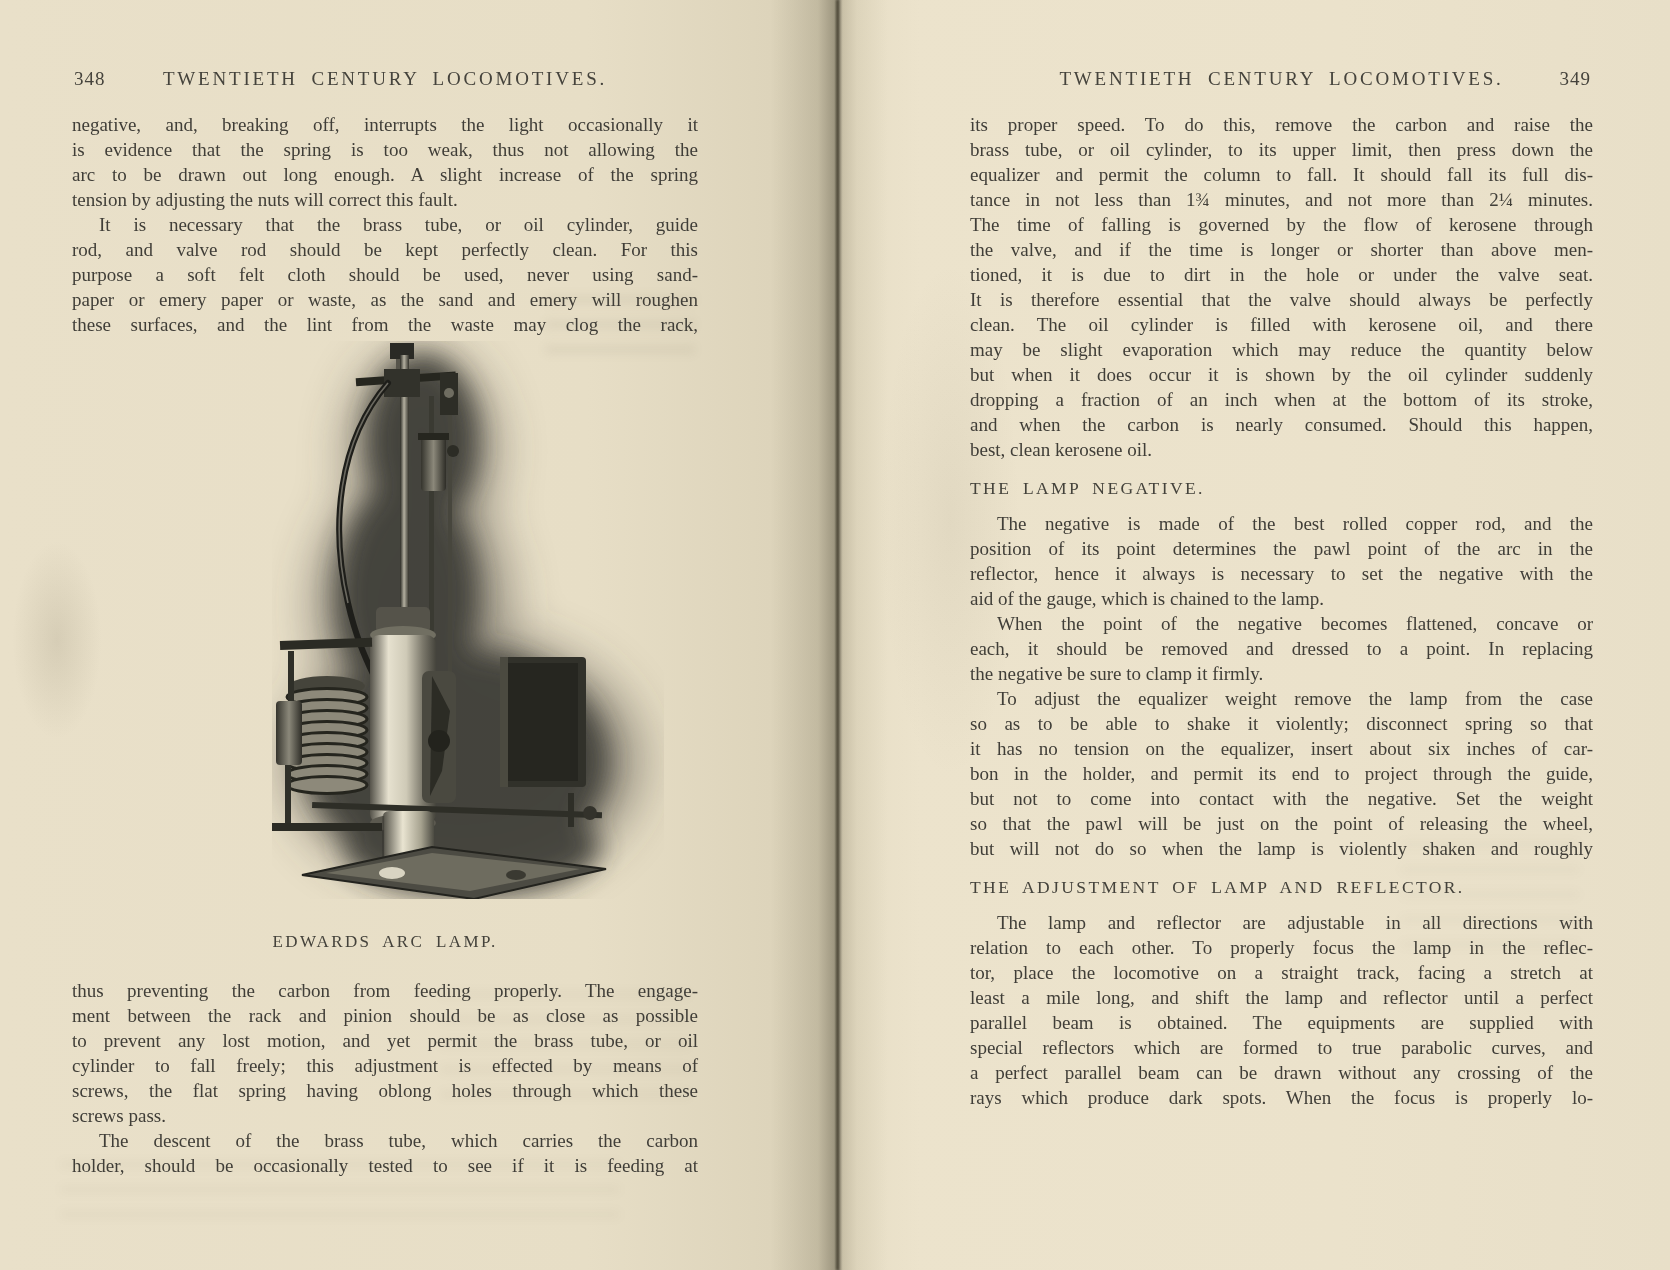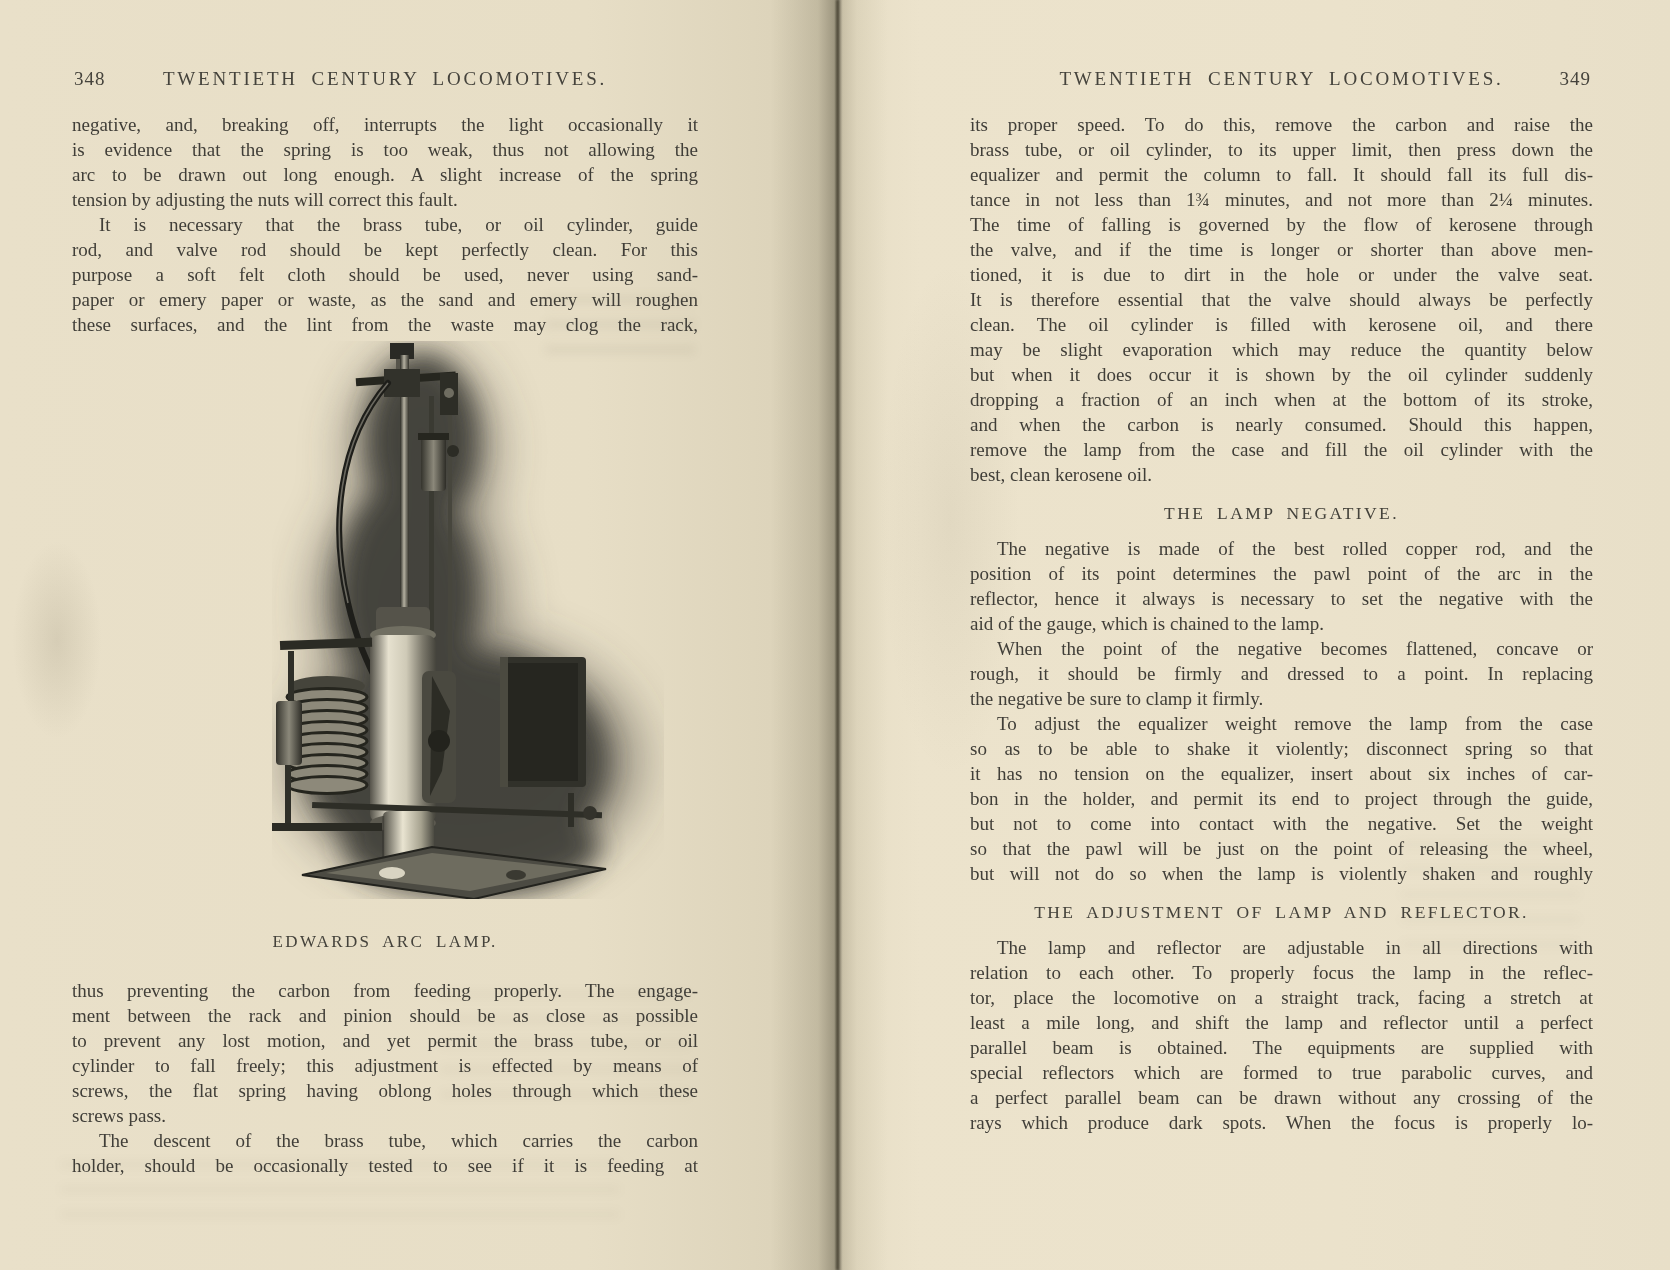--- a/index.html
+++ b/index.html
@@ -46,21 +46,21 @@
   .running-head{position:relative;height:28px;font-size:19px;letter-spacing:2.8px;word-spacing:6px;color:#45433c;}
   .running-head .head-title{position:absolute;left:50%;transform:translateX(-50%);white-space:nowrap;}
   .running-head .folio-left{position:absolute;left:2px;letter-spacing:1px;}
   .running-head .folio-right{position:absolute;right:2px;letter-spacing:1px;}
   .body-text{margin-top:16px;font-size:19px;line-height:25px;}
   .para{margin:0;}
   .line{text-align:justify;text-align-last:justify;white-space:normal;}
   .line.endline{text-align-last:left;}
   .line.indent{text-indent:27px;}
   .section-heading{
-    text-align:center;font-size:17.5px;line-height:25px;
+    text-align:left;font-size:17.5px;line-height:25px;
     letter-spacing:2.4px;word-spacing:5px;color:#44423b;
     margin-top:14px;margin-bottom:10px;white-space:nowrap;
   }
   .figure-block{position:relative;margin-top:4px;}
   .fig-art{display:block;margin-left:200px;width:392px;height:558px;}
   .caption{
     text-align:center;font-size:17px;line-height:25px;
     letter-spacing:2.4px;word-spacing:5px;color:#44423b;
     margin-top:30px;margin-bottom:24px;
   }
@@ -250,33 +250,32 @@
             <div class="line">tance in not less than 1¾ minutes, and not more than 2¼ minutes.</div>
             <div class="line">The time of falling is governed by the flow of kerosene through</div>
             <div class="line">the valve, and if the time is longer or shorter than above men-</div>
             <div class="line">tioned, it is due to dirt in the hole or under the valve seat.</div>
             <div class="line">It is therefore essential that the valve should always be perfectly</div>
             <div class="line">clean.  The oil cylinder is filled with kerosene oil, and there</div>
             <div class="line">may be slight evaporation which may reduce the quantity below</div>
             <div class="line">but when it does occur it is shown by the oil cylinder suddenly</div>
             <div class="line">dropping a fraction of an inch when at the bottom of its stroke,</div>
             <div class="line">and when the carbon is nearly consumed.  Should this happen,</div>
-            <div class="line">remove the lamp from the case and fill the oil cylinder with the</div>
             <div class="line endline">best, clean kerosene oil.</div>
           </div>
           <div class="section-heading">THE LAMP NEGATIVE.</div>
           <div class="para">
             <div class="line indent">The negative is made of the best rolled copper rod, and the</div>
             <div class="line">position of its point determines the pawl point of the arc in the</div>
             <div class="line">reflector, hence it always is necessary to set the negative with the</div>
             <div class="line endline">aid of the gauge, which is chained to the lamp.</div>
           </div>
           <div class="para">
             <div class="line indent">When the point of the negative becomes flattened, concave or</div>
-            <div class="line">rough, it should be firmly and dressed to a point.  In replacing</div>
+            <div class="line">each, it should be removed and dressed to a point.  In replacing</div>
             <div class="line endline">the negative be sure to clamp it firmly.</div>
           </div>
           <div class="para">
             <div class="line indent">To adjust the equalizer weight remove the lamp from the case</div>
             <div class="line">so as to be able to shake it violently; disconnect spring so that</div>
             <div class="line">it has no tension on the equalizer, insert about six inches of car-</div>
             <div class="line">bon in the holder, and permit its end to project through the guide,</div>
             <div class="line">but not to come into contact with the negative.  Set the weight</div>
             <div class="line">so that the pawl will be just on the point of releasing the wheel,</div>
             <div class="line">but will not do so when the lamp is violently shaken and roughly</div>

